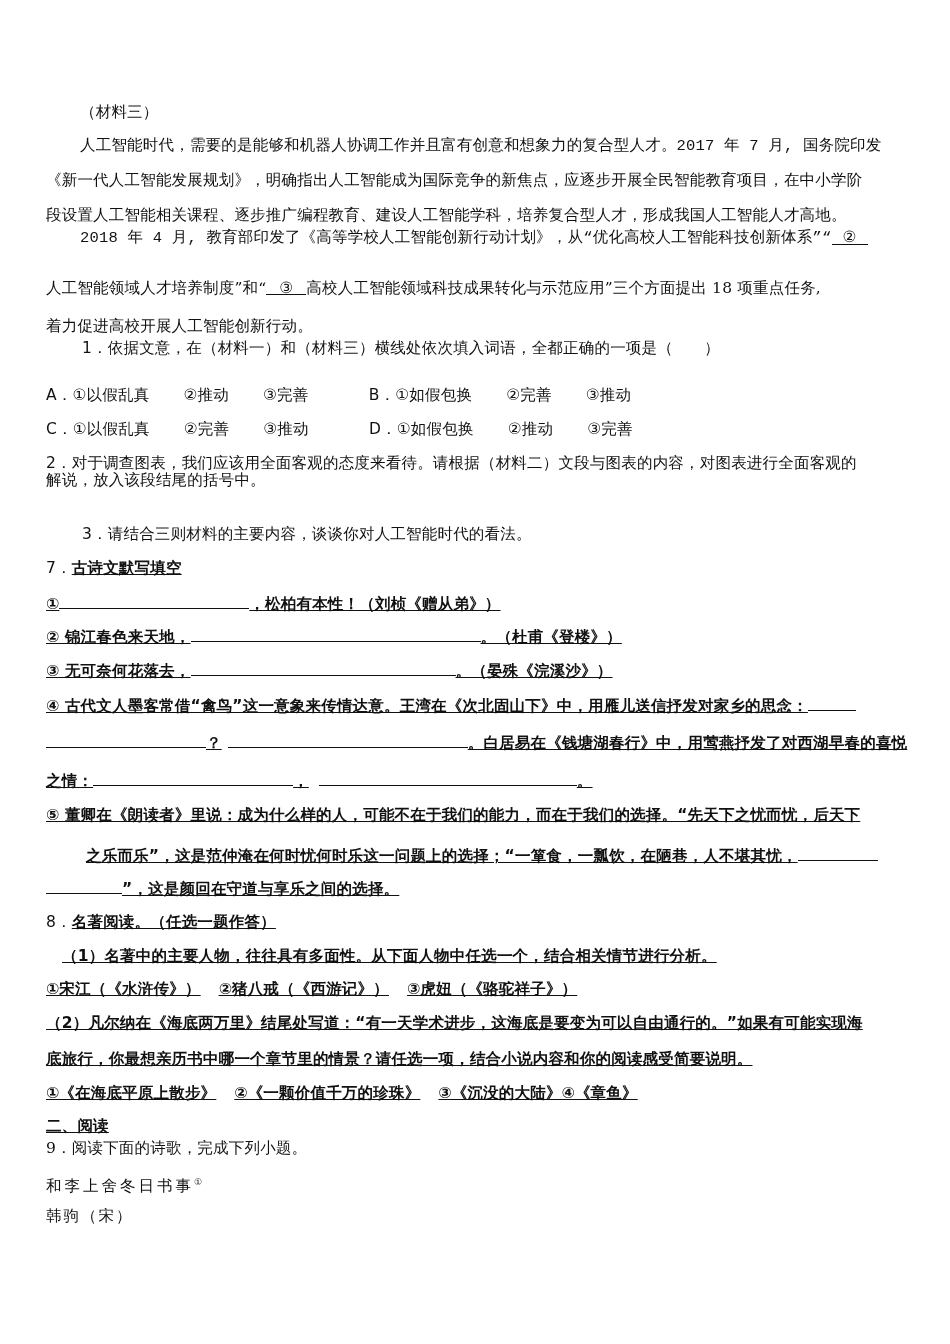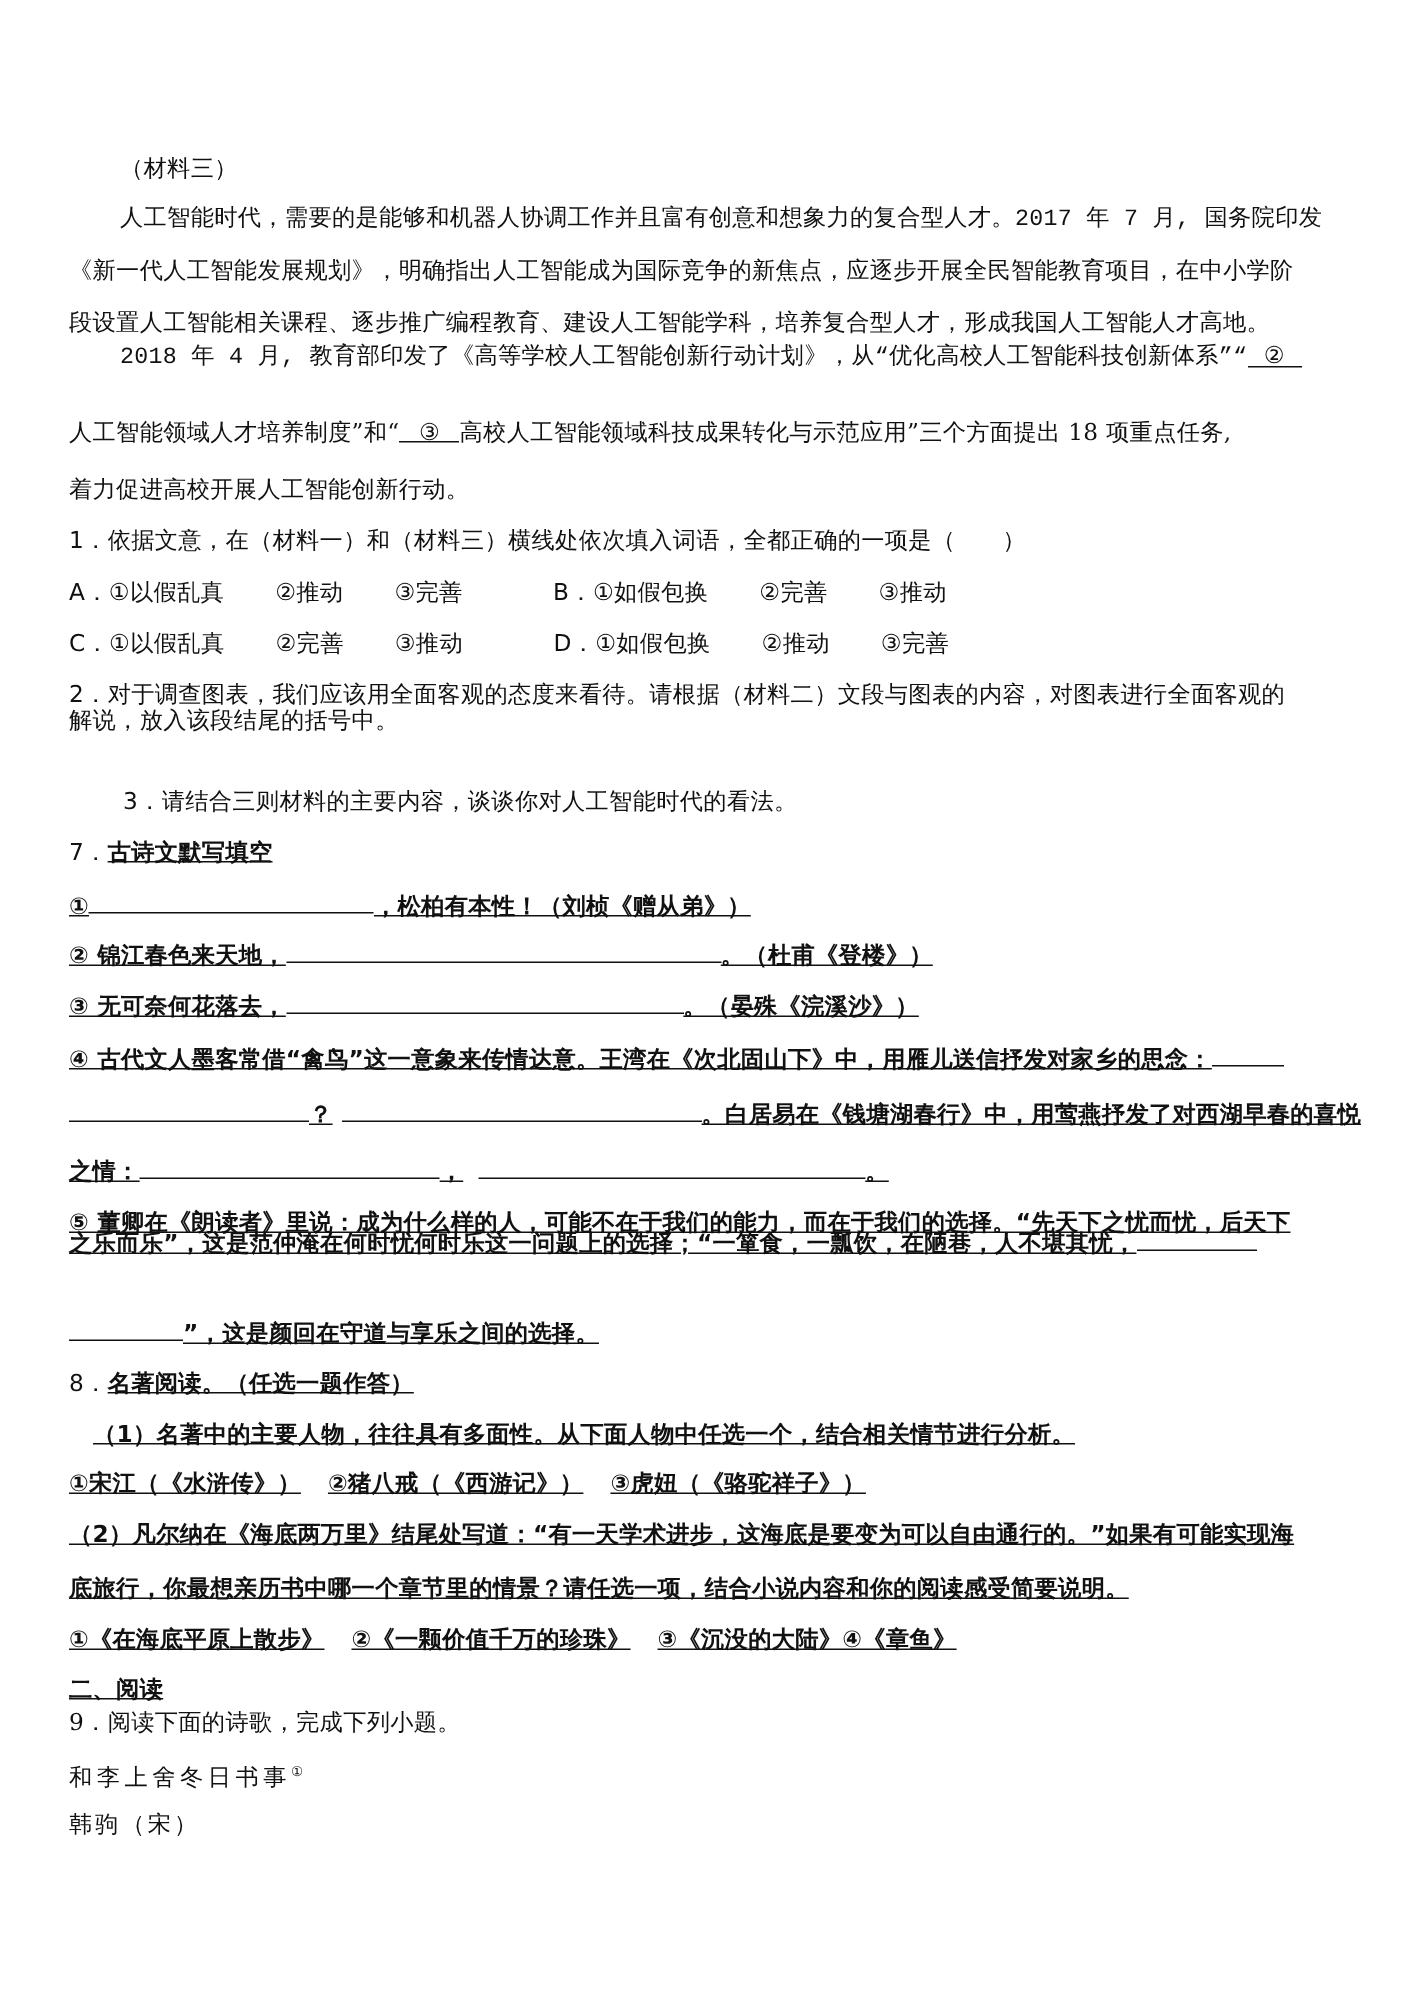--- a/index.html
+++ b/index.html
@@ -54,21 +54,21 @@
   <div class="line serif" style="top:107px;">段设置人工智能相关课程、逐步推广编程教育、建设人工智能学科，培养复合型人才，形成我国人工智能人才高地。</div>
 
   <div class="line serif indent" style="top:130px;">
     <span>2018 年 4 月, 教育部印发了《高等学校人工智能创新行动计划》，从“优化高校人工智能科技创新体系”“</span><span class="blank" style="width:36px;">②</span>
   </div>
   <div class="line serif" style="top:180px;">
     <span>人工智能领域人才培养制度”和“</span><span class="blank" style="width:40px;">③</span><span>高校人工智能领域科技成果转化与示范应用”三个方面提出 18 项重点任务,</span>
   </div>
   <div class="line serif" style="top:218px;">着力促进高校开展人工智能创新行动。</div>
 
-  <div class="line sans" style="top:252px;">1．依据文意，在（材料一）和（材料三）横线处依次填入词语，全都正确的一项是（　　）</div>
+  <div class="line sans" style="top:240px;margin-left:36px;">1．依据文意，在（材料一）和（材料三）横线处依次填入词语，全都正确的一项是（　　）</div>
   <div class="line sans" style="top:287px;">
     <span>
       <span>A．</span><span>①以假乱真</span><span class="gap" style="width:34px;"></span><span>②推动</span><span class="gap" style="width:34px;"></span><span>③完善</span>
     </span>
     <span class="gap" style="width:50px;"></span>
     <span>
       <span>B．</span><span>①如假包换</span><span class="gap" style="width:34px;"></span><span>②完善</span><span class="gap" style="width:34px;"></span><span>③推动</span>
     </span>
   </div>
   <div class="line sans" style="top:321px;">
@@ -101,21 +101,21 @@
   <div class="line sans bold" style="top:596px;">
     <span>④ 古代文人墨客常借“禽鸟”这一意象来传情达意。王湾在《次北固山下》中，用雁儿送信抒发对家乡的思念：</span><span class="blank" style="width:48px;"></span>
   </div>
   <div class="line sans bold" style="top:633px;">
     <span class="blank" style="width:160px;"></span><span>？</span><span class="gap" style="width:6px;"></span><span class="blank" style="width:240px;"></span><span>。白居易在《钱塘湖春行》中，用莺燕抒发了对西湖早春的喜悦</span>
   </div>
   <div class="line sans bold" style="top:671px;">
     <span>之情：</span><span class="blank" style="width:200px;"></span><span>，</span><span class="gap" style="width:10px;"></span><span class="blank" style="width:258px;"></span><span>。</span>
   </div>
   <div class="line sans bold" style="top:707px;">⑤ 董卿在《朗读者》里说：成为什么样的人，可能不在于我们的能力，而在于我们的选择。“先天下之忧而忧，后天下</div>
-  <div class="line sans bold" style="top:719px;">
+  <div class="line sans bold" style="top:746px;margin-left:40px;">
     <span>之乐而乐”，这是范仲淹在何时忧何时乐这一问题上的选择；“一箪食，一瓢饮，在陋巷，人不堪其忧，</span><span class="blank" style="width:80px;"></span>
   </div>
   <div class="line sans bold" style="top:779px;">
     <span class="blank" style="width:76px;"></span><span>”，这是颜回在守道与享乐之间的选择。</span>
   </div>
 
   <div class="line sans" style="top:814px;">
     <span>8．</span><span class="bold">名著阅读。（任选一题作答）</span>
   </div>
   <div class="line sans bold" style="top:848px;margin-left:16px;">（1）名著中的主要人物，往往具有多面性。从下面人物中任选一个，结合相关情节进行分析。</div>

